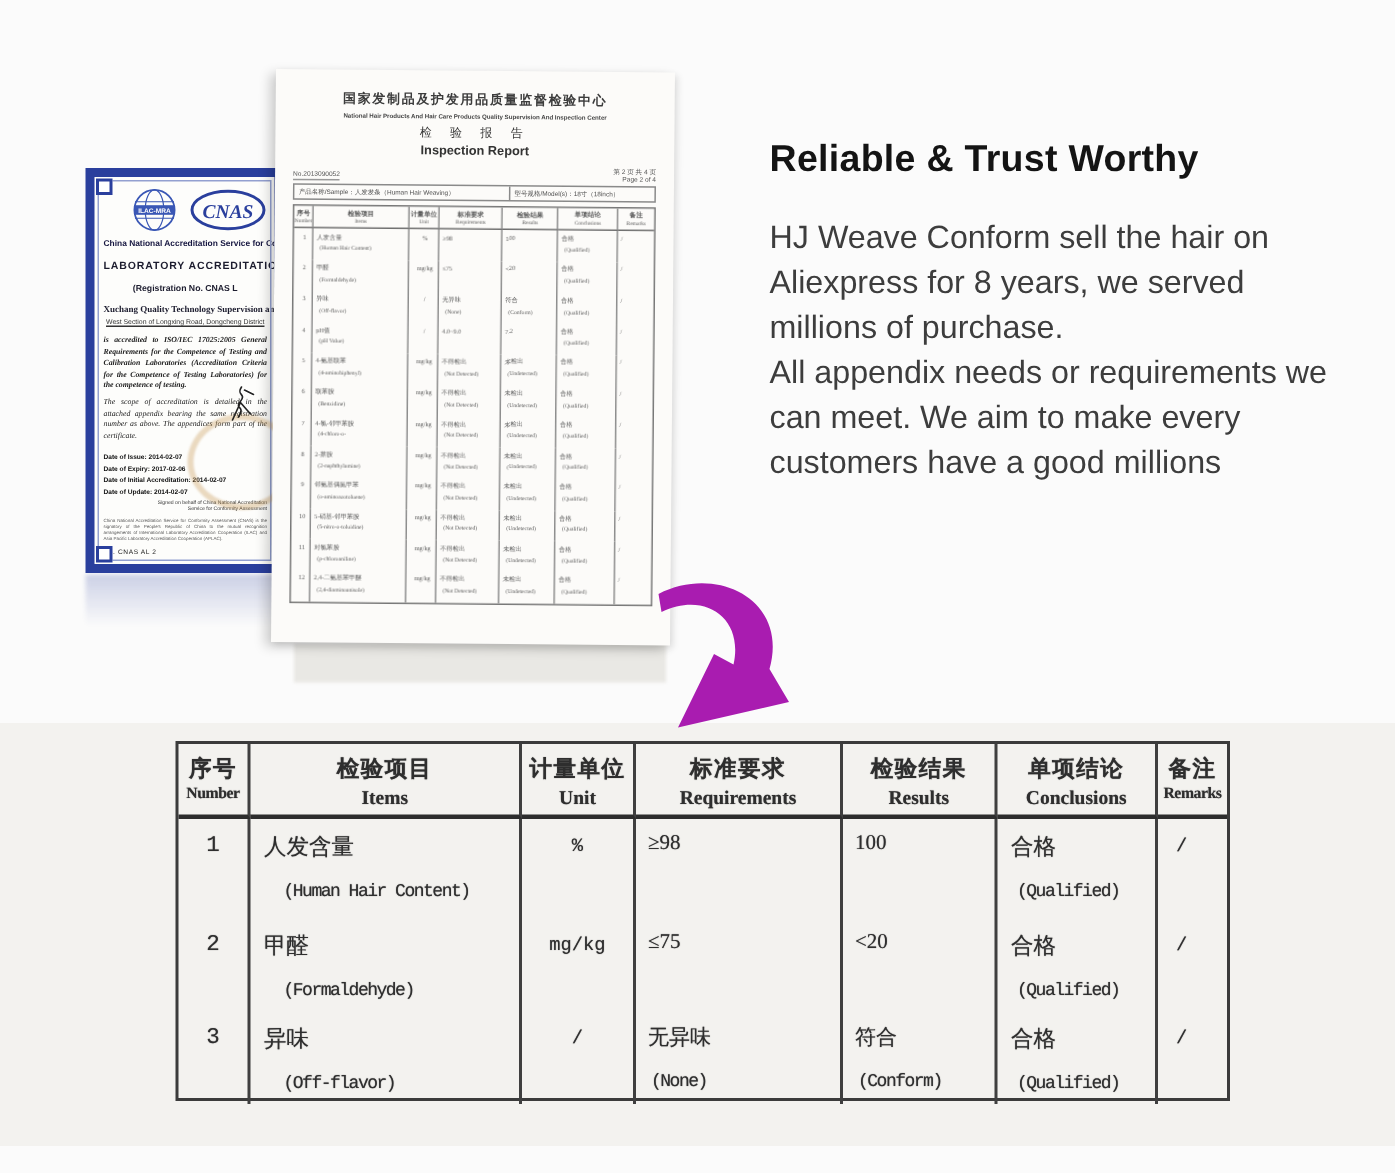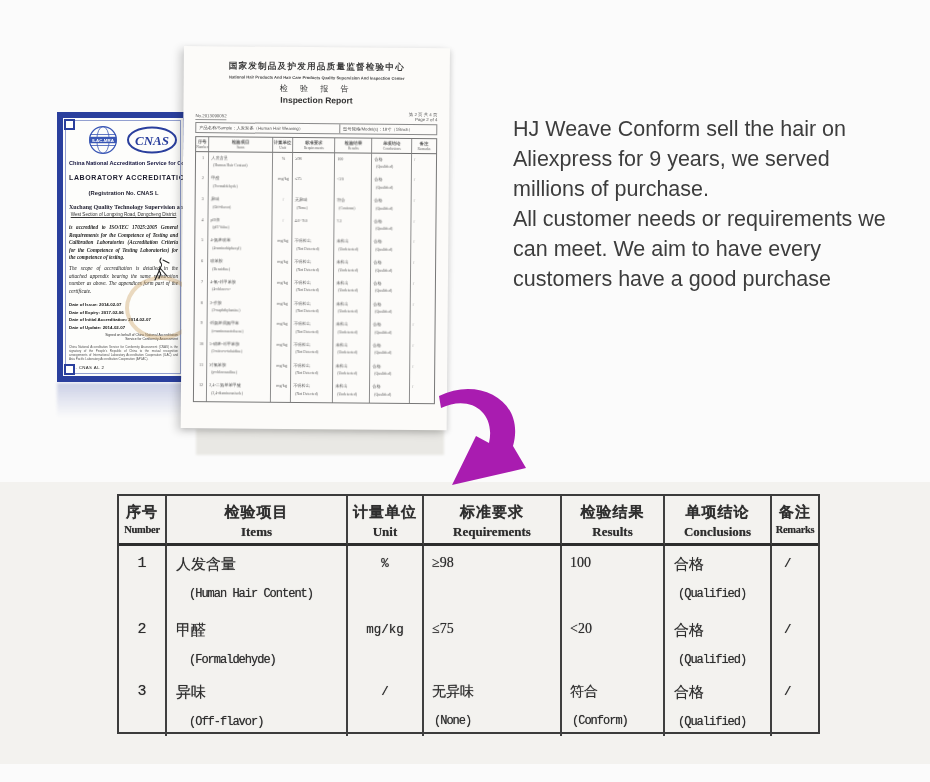--- a/index.html
+++ b/index.html
@@ -497,27 +497,28 @@
           <div class="l1">/</div>
         </div>
       </div>
   </div>
 
   <svg class="arrow" viewBox="0 0 92 102">
     <path id="arrow-path" d="M3,10 C42,-10 90,14 77,60 L90,82 L16,99 L40,50 L53,57 C60,26 34,8 5,22 Z" fill="#a91cb0"></path>
   </svg>
 
   <div class="trust">
+    <div class="trust-heading">Reliable &amp; Trust Worthy</div>
     <div class="trust-paragraph">
         <div class="t-line">HJ Weave Conform sell the hair on</div>
-        <div class="t-line">Aliexpress for 9 years, we served</div>
+        <div class="t-line">Aliexpress for 8 years, we served</div>
         <div class="t-line">millions of purchase.</div>
-        <div class="t-line">All customer needs or requirements we</div>
-        <div class="t-line">can meet. We aim to have every</div>
-        <div class="t-line">customers have a good purchase</div>
+        <div class="t-line">All appendix needs or requirements we</div>
+        <div class="t-line">can meet. We aim to make every</div>
+        <div class="t-line">customers have a good millions</div>
       </div>
   </div>
 
   <div class="big-table" id="big-table" style="color: rgb(46, 46, 46);">
       <div class="t-cell t-hdr c0">
         <div class="l1">序号</div>
         <div class="l2">Number</div>
       </div>
       <div class="t-cell t-hdr c1">
         <div class="l1">检验项目</div>

